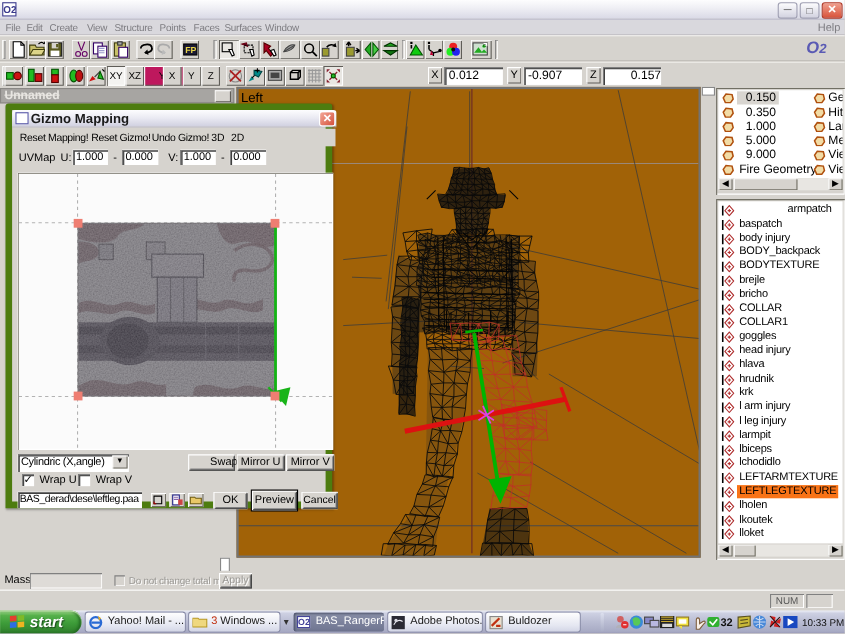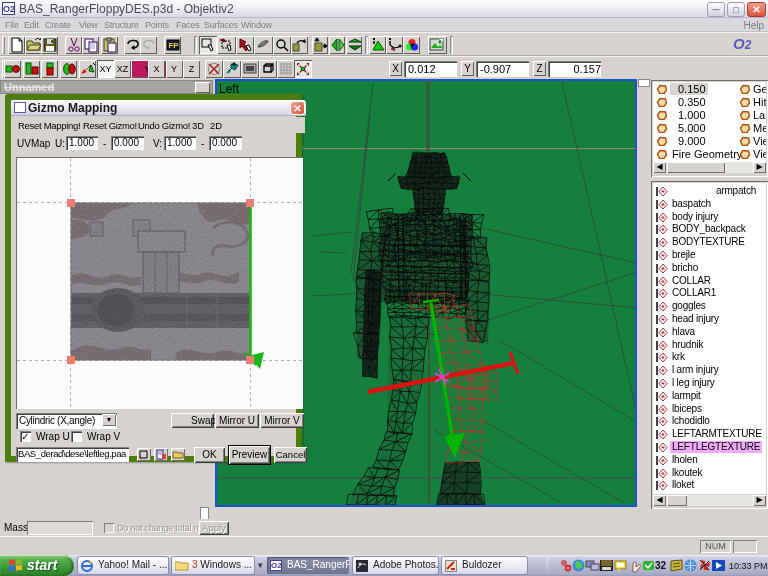--- a/index.html
+++ b/index.html
@@ -6,21 +6,20 @@
 .abs { position:absolute; }
 .raised2 { box-shadow: inset 1px 1px 0 #ffffff, inset -1px -1px 0 #716f64; background:#d6d3ce; }
 .sunken2 { box-shadow: inset 1px 1px 0 #716f64, inset -1px -1px 0 #ffffff; }
 .field { box-shadow: inset 1px 1px 0 #808080, inset 2px 2px 0 #404040, inset -1px -1px 0 #ffffff; background:#fff; }
 .btn { background:#d6d3ce; box-shadow: inset 1px 1px 0 #ffffff, inset -1px -1px 0 #404040, inset 2px 2px 0 #d6d3ce, inset -2px -2px 0 #808080; text-align:center; }
 </style></head>
 <body>
 
 <div class="abs" style="left:0;top:0;width:768px;height:18px;background:linear-gradient(to bottom,#fdfdfe 0%,#f0f0f5 40%,#d9d9e6 100%);border-bottom:1px solid #b9b9cc;">
   <div class="abs" style="left:2px;top:2px;width:13px;height:13px;background:#fff;border:1px solid #3a3a8c;color:#3a3a8c;font-size:9px;font-weight:bold;text-align:center;line-height:12px;">O2</div>
-  <div class="abs" style="left:19px;top:2px;font-size:12px;color:#4a4a55;">BAS_RangerFloppyDES.p3d - Objektiv2</div>
   <div class="abs" style="left:707px;top:2px;width:18px;height:15px;border-radius:3px;background:linear-gradient(to bottom,#fcfcfd,#d2d2e0);border:1px solid #9f9fb2;color:#555;font-size:10px;text-align:center;line-height:13px;">─</div>
   <div class="abs" style="left:727px;top:2px;width:18px;height:15px;border-radius:3px;background:linear-gradient(to bottom,#fcfcfd,#d2d2e0);border:1px solid #9f9fb2;color:#555;font-size:9px;text-align:center;line-height:14px;">□</div>
   <div class="abs" style="left:747px;top:2px;width:19px;height:15px;border-radius:3px;background:linear-gradient(to bottom,#f0a08e,#d8533c);border:1px solid #b03a28;color:#fff;font-size:10px;font-weight:bold;text-align:center;line-height:14px;">✕</div>
 </div>
 <div class="abs" style="left:0;top:18px;width:768px;height:14px;background:#d9d8dd;border-bottom:1px solid #c2c1c6;">
     <span class="abs" style="left:5px;top:2px;color:#7d7c81;font-size:9px;letter-spacing:-0.2px;">File</span>
     <span class="abs" style="left:24px;top:2px;color:#7d7c81;font-size:9px;letter-spacing:-0.2px;">Edit</span>
     <span class="abs" style="left:45px;top:2px;color:#7d7c81;font-size:9px;letter-spacing:-0.2px;">Create</span>
     <span class="abs" style="left:79px;top:2px;color:#7d7c81;font-size:9px;letter-spacing:-0.2px;">View</span>
     <span class="abs" style="left:104px;top:2px;color:#7d7c81;font-size:9px;letter-spacing:-0.2px;">Structure</span>
@@ -278,21 +277,21 @@
     <div class="abs field" style="left:404px;top:4px;width:53px;height:16px;font-size:11px;line-height:16px;padding-left:4px;">0.012</div>
     <div class="abs" style="left:461px;top:4px;width:13px;height:15px;box-shadow:inset 1px 1px 0 #fff, inset -1px -1px 0 #5f5d58;background:#d6d3ce;text-align:center;line-height:15px;font-size:10px;">Y</div>
     <div class="abs field" style="left:476px;top:4px;width:53px;height:16px;font-size:11px;line-height:16px;padding-left:4px;">-0.907</div>
     <div class="abs" style="left:533px;top:4px;width:13px;height:15px;box-shadow:inset 1px 1px 0 #fff, inset -1px -1px 0 #5f5d58;background:#d6d3ce;text-align:center;line-height:15px;font-size:10px;">Z</div>
     <div class="abs field" style="left:548px;top:4px;width:53px;height:16px;font-size:11px;line-height:16px;padding-left:4px;text-align:right;">0.157</div>
   </div>
 <div class="abs" style="left:0;top:80px;width:213px;height:14px;background:#a7a5a2;border:1px solid #8a8885;">
  <span style="position:absolute;left:3px;top:0px;color:#e8e6e2;font-size:11px;font-weight:bold;text-decoration:line-through;">Unnamed</span>
  <div class="abs" style="left:194px;top:1px;width:15px;height:11px;background:#d6d3ce;box-shadow:inset 1px 1px 0 #fff, inset -1px -1px 0 #5f5d58;"></div>
 </div>
-<div class="abs" style="left:215px;top:79px;width:422px;height:428px;background:#15803d;border:2px solid #1d4ed8;">
+<div class="abs" style="left:215px;top:79px;width:422px;height:428px;background:#a16207;border:2px solid #737373;">
  <span style="position:absolute;left:2px;top:1px;color:#000;font-size:12px;">Left</span>
  <svg width="418" height="424" viewBox="215 81 418 424" style="position:absolute;left:0;top:0;">
    <line x1="215" y1="148.6" x2="633" y2="148.6" stroke="#9a8878" stroke-width="1"></line>
    <line x1="215" y1="478" x2="633" y2="478" stroke="#4a4a4a" stroke-width="1"></line>
    <line x1="427" y1="81" x2="427" y2="503" stroke="#6a2828" stroke-width="1"></line>
    <path d="M371.0 83.0L349.0 274.0M368.0 115.0L351.0 281.0M425.0 83.0L425.0 152.0M560.0 82.0L652.0 490.0M455.0 330.0L648.0 268.0M457.0 223.0L648.0 266.0M310.0 296.0L420.0 290.0M470.0 293.0L648.0 309.0M480.0 420.0L622.0 503.0M432.0 430.0L560.0 503.0M318.0 252.0L345.0 253.0M408.0 333.0L438.0 335.0M436.0 290.0L487.0 345.0M497.0 340.0L648.0 430.0M350.0 232.0L310.0 236.0M361.0 277.0L375.0 281.0" stroke="#3a3a3a" stroke-width="0.7" fill="none"></path>
    <path d="M411 153L404 177L396 177L399 189L455 189L458 177L450 177L443 153Z" fill="#111" opacity="0.8"></path>
       <path d="M411 189L413 213L441 213L443 189Z" fill="#181818" opacity="0.75"></path>
       <path d="M379 213L378 302L464 304L470 215Z" fill="#1c1c1c" opacity="0.5"></path>
       <path d="M360 232L354 278L355 358L373 358L384 240Z" fill="#222" opacity="0.42"></path>
@@ -490,21 +489,21 @@
         <path d="M1 1v9" stroke="#000" stroke-width="1.5"></path>
         <path d="M7 1L11 5.5L7 10L3 5.5Z" fill="#fff" stroke="#b03030"></path>
         <path d="M7 4v3M5.5 5.5h3" stroke="#b03030"></path>
       </svg>
       <div class="abs" style="left:17px;top:245px;height:12px;line-height:12px;font-size:10px;letter-spacing:-0.2px;color:#000;padding:0 2px;">LEFTARMTEXTURE</div>
       <svg class="abs" style="left:3px;top:259.0px;" width="12" height="11">
         <path d="M1 1v9" stroke="#000" stroke-width="1.5"></path>
         <path d="M7 1L11 5.5L7 10L3 5.5Z" fill="#fff" stroke="#b03030"></path>
         <path d="M7 4v3M5.5 5.5h3" stroke="#b03030"></path>
       </svg>
-      <div class="abs" style="left:17px;top:258px;height:12px;line-height:12px;font-size:10px;letter-spacing:-0.2px;color:#000;background:#f0abfc;padding:0 2px;">LEFTLEGTEXTURE</div>
+      <div class="abs" style="left:17px;top:258px;height:12px;line-height:12px;font-size:10px;letter-spacing:-0.2px;color:#000;background:#f97316;padding:0 2px;">LEFTLEGTEXTURE</div>
       <svg class="abs" style="left:3px;top:271.8px;" width="12" height="11">
         <path d="M1 1v9" stroke="#000" stroke-width="1.5"></path>
         <path d="M7 1L11 5.5L7 10L3 5.5Z" fill="#fff" stroke="#b03030"></path>
         <path d="M7 4v3M5.5 5.5h3" stroke="#b03030"></path>
       </svg>
       <div class="abs" style="left:17px;top:271px;height:12px;line-height:12px;font-size:10px;letter-spacing:-0.2px;color:#000;padding:0 2px;">lholen</div>
       <svg class="abs" style="left:3px;top:284.6px;" width="12" height="11">
         <path d="M1 1v9" stroke="#000" stroke-width="1.5"></path>
         <path d="M7 1L11 5.5L7 10L3 5.5Z" fill="#fff" stroke="#b03030"></path>
         <path d="M7 4v3M5.5 5.5h3" stroke="#b03030"></path>

